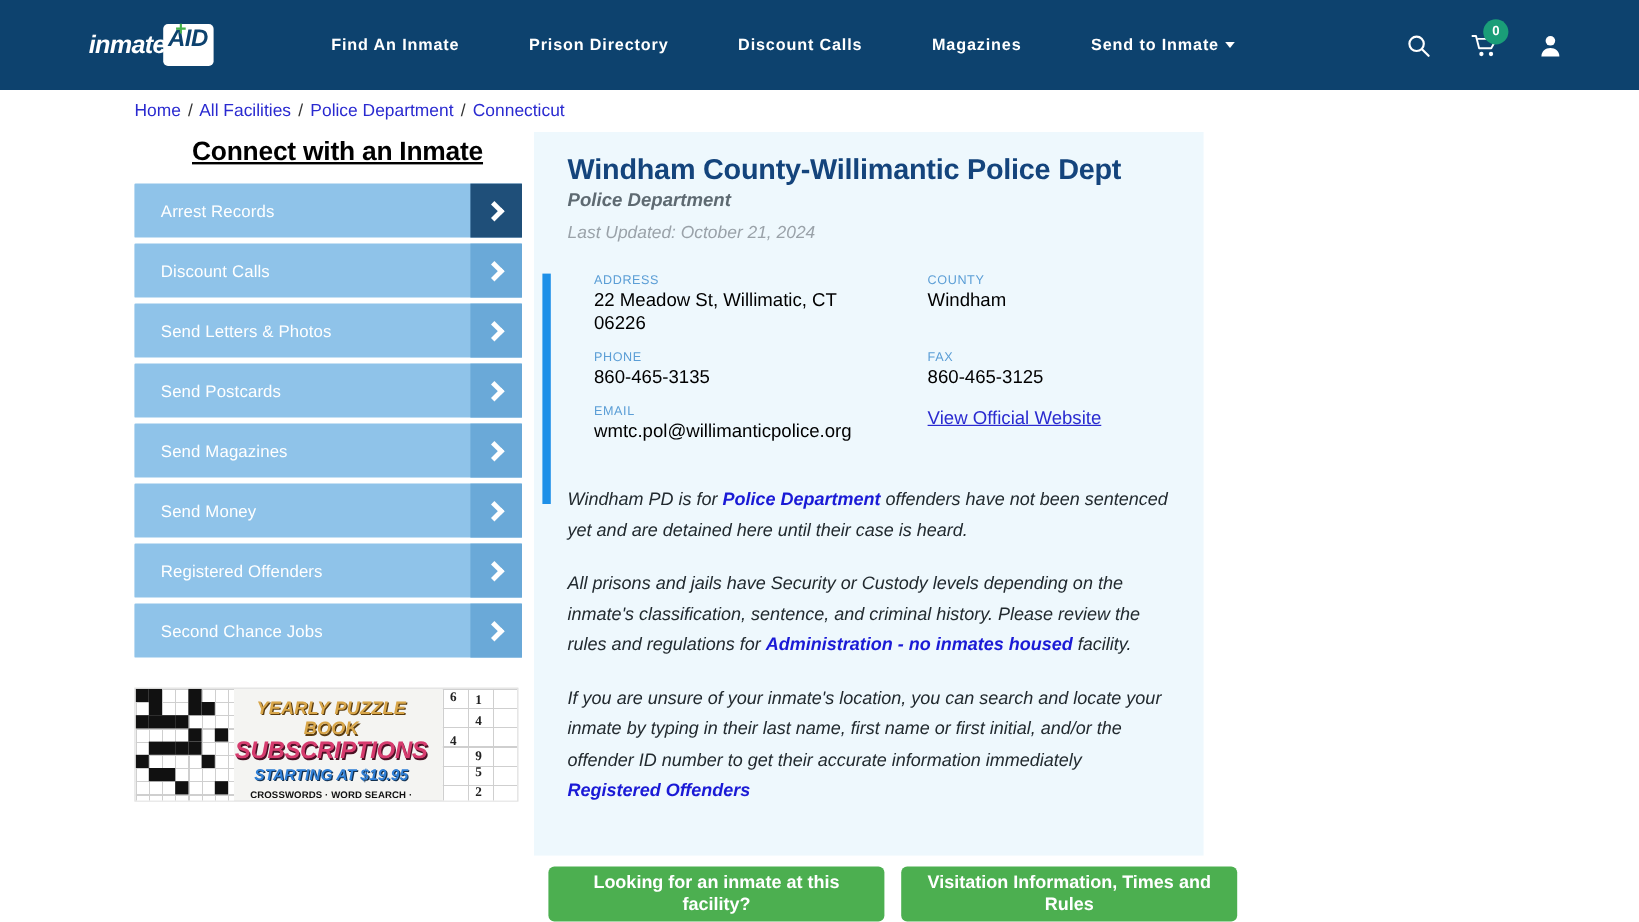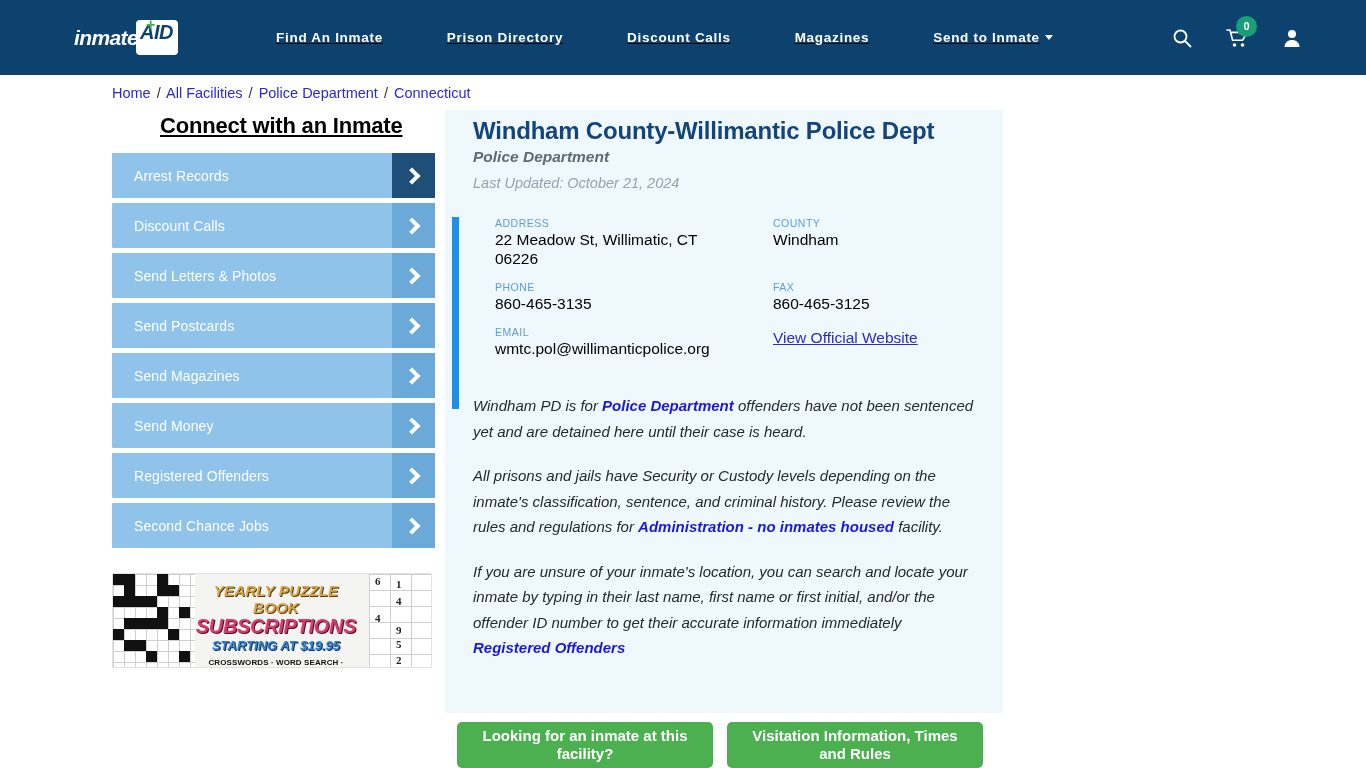--- a/index.html
+++ b/index.html
@@ -46,22 +46,21 @@
     position: absolute;
     left: 72px; top: -6px;
     color: #46b24b;
     font-size: 16px;
     font-weight: bold;
     line-height: 1;
   }
   .nav-links {
     display: flex; align-items: center;
     margin-left: 70px;
-    gap: 8px;
-    text-decoration: underline;
+    gap: 2px;
   }
   .nav-link {
     color: #ffffff;
     font-size: 13.5px;
     font-weight: bold;
     letter-spacing: 0.7px;
     padding: 0 28px;
     white-space: nowrap;
     cursor: pointer;
     text-decoration: none;
@@ -218,21 +217,21 @@
     margin-top: 3px;
   }
 
   
   .panel {
     position: absolute;
     left: 445px; top: 110px;
     width: 558px; height: 603px;
     background: #eef8fd;
   }
-  .panel-head { padding: 6px 0 0 28px; }
+  .panel-head { padding: 17px 0 0 28px; }
   .fac-title {
     font-size: 24px; font-weight: bold;
     color: #14447c;
     letter-spacing: -0.2px;
     line-height: 30px;
   }
   .fac-sub {
     font-size: 15.5px; font-weight: bold; font-style: italic;
     color: #5e6a72;
     margin-top: 2px;
@@ -297,21 +296,21 @@
   }
 
   
   .cta-row {
     position: absolute;
     left: 457px; top: 722px;
     display: flex;
     gap: 14px;
   }
   .cta {
-    width: 256px; height: 46px;
+    width: 280px; height: 46px;
     background: #4caf50;
     border-radius: 5px;
     color: #ffffff;
     font-size: 15px; font-weight: bold;
     display: flex; align-items: center; justify-content: center;
     text-align: center;
     line-height: 18px;
     cursor: pointer;
     padding: 0 10px;
   }

